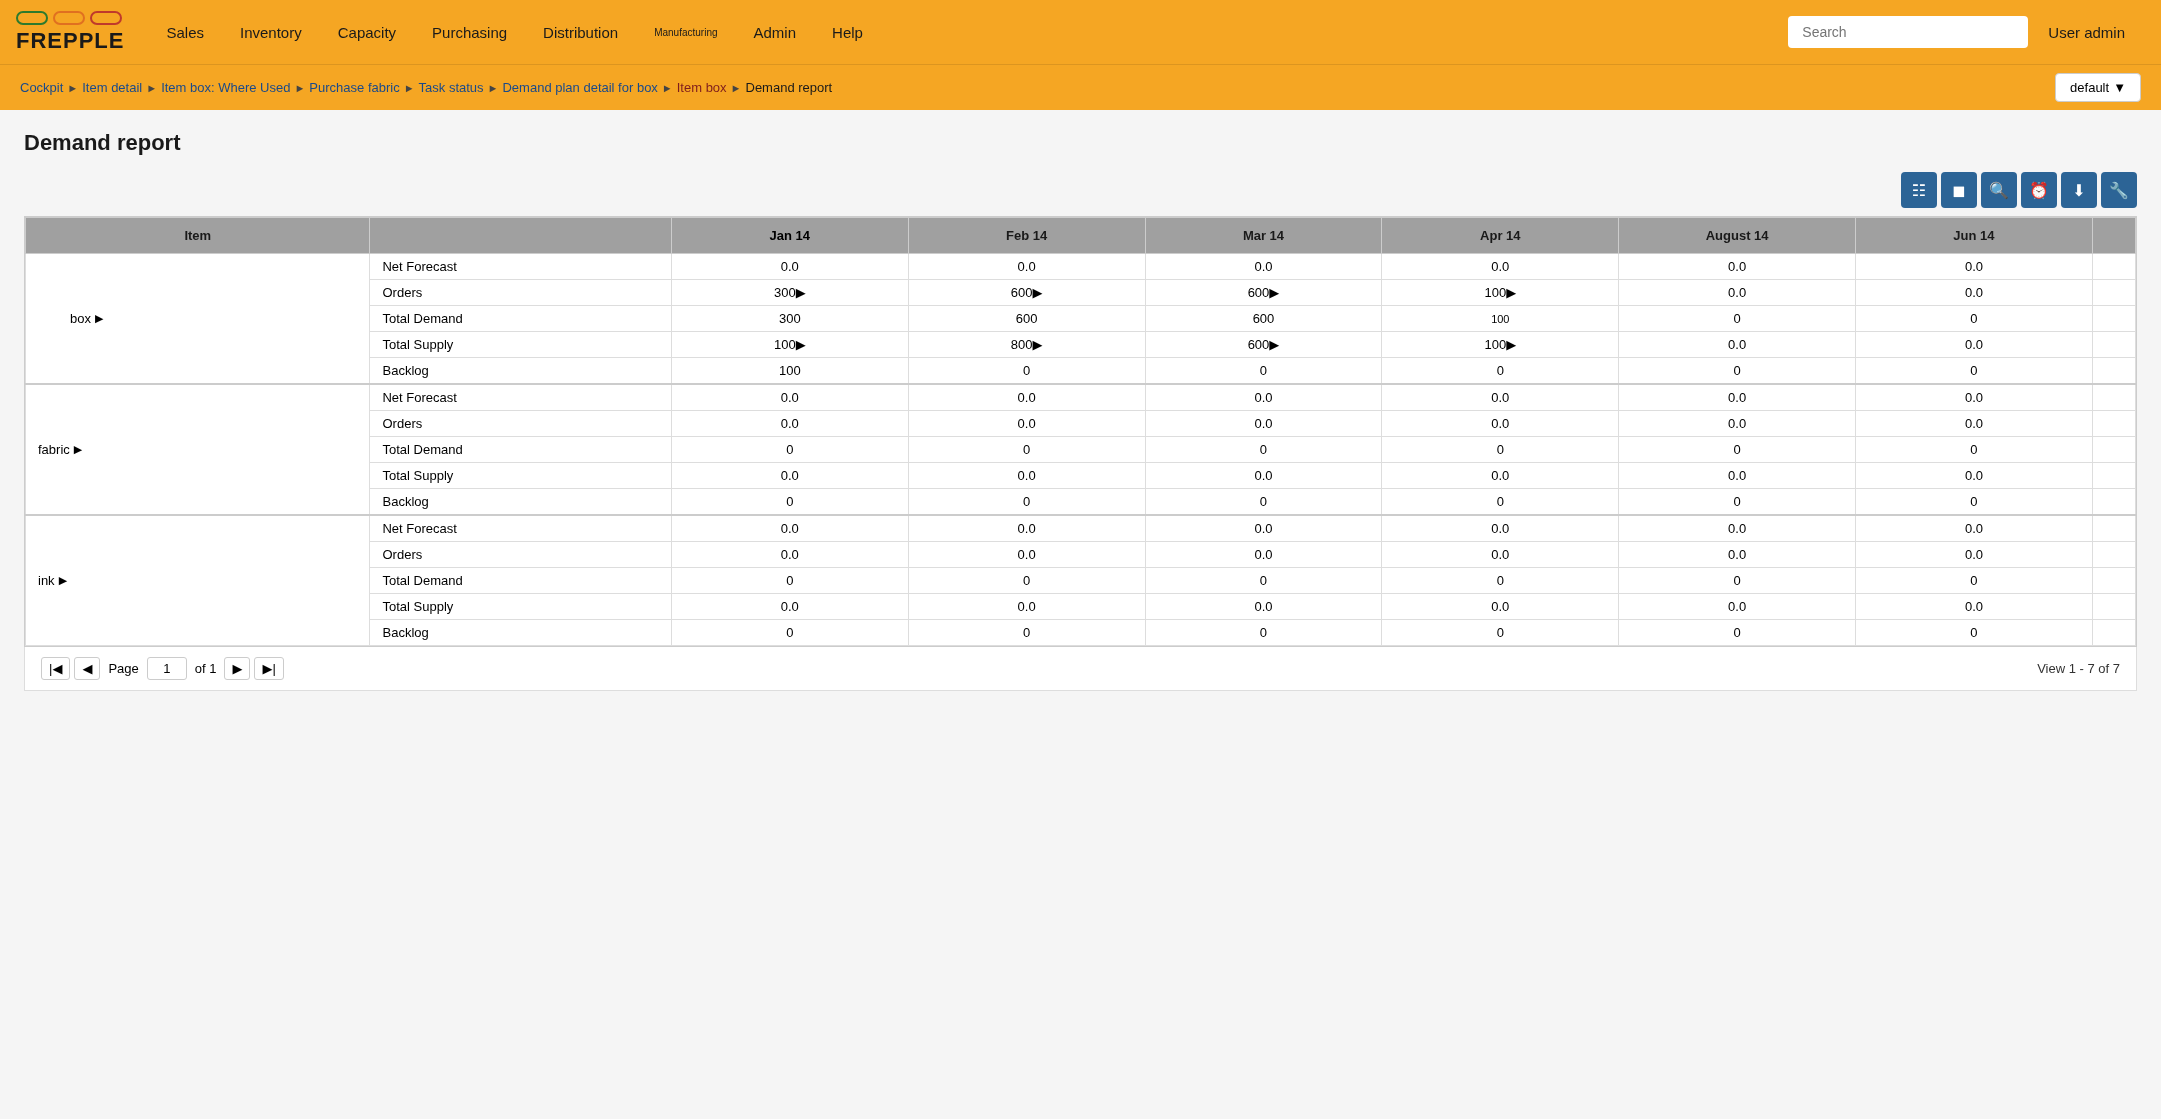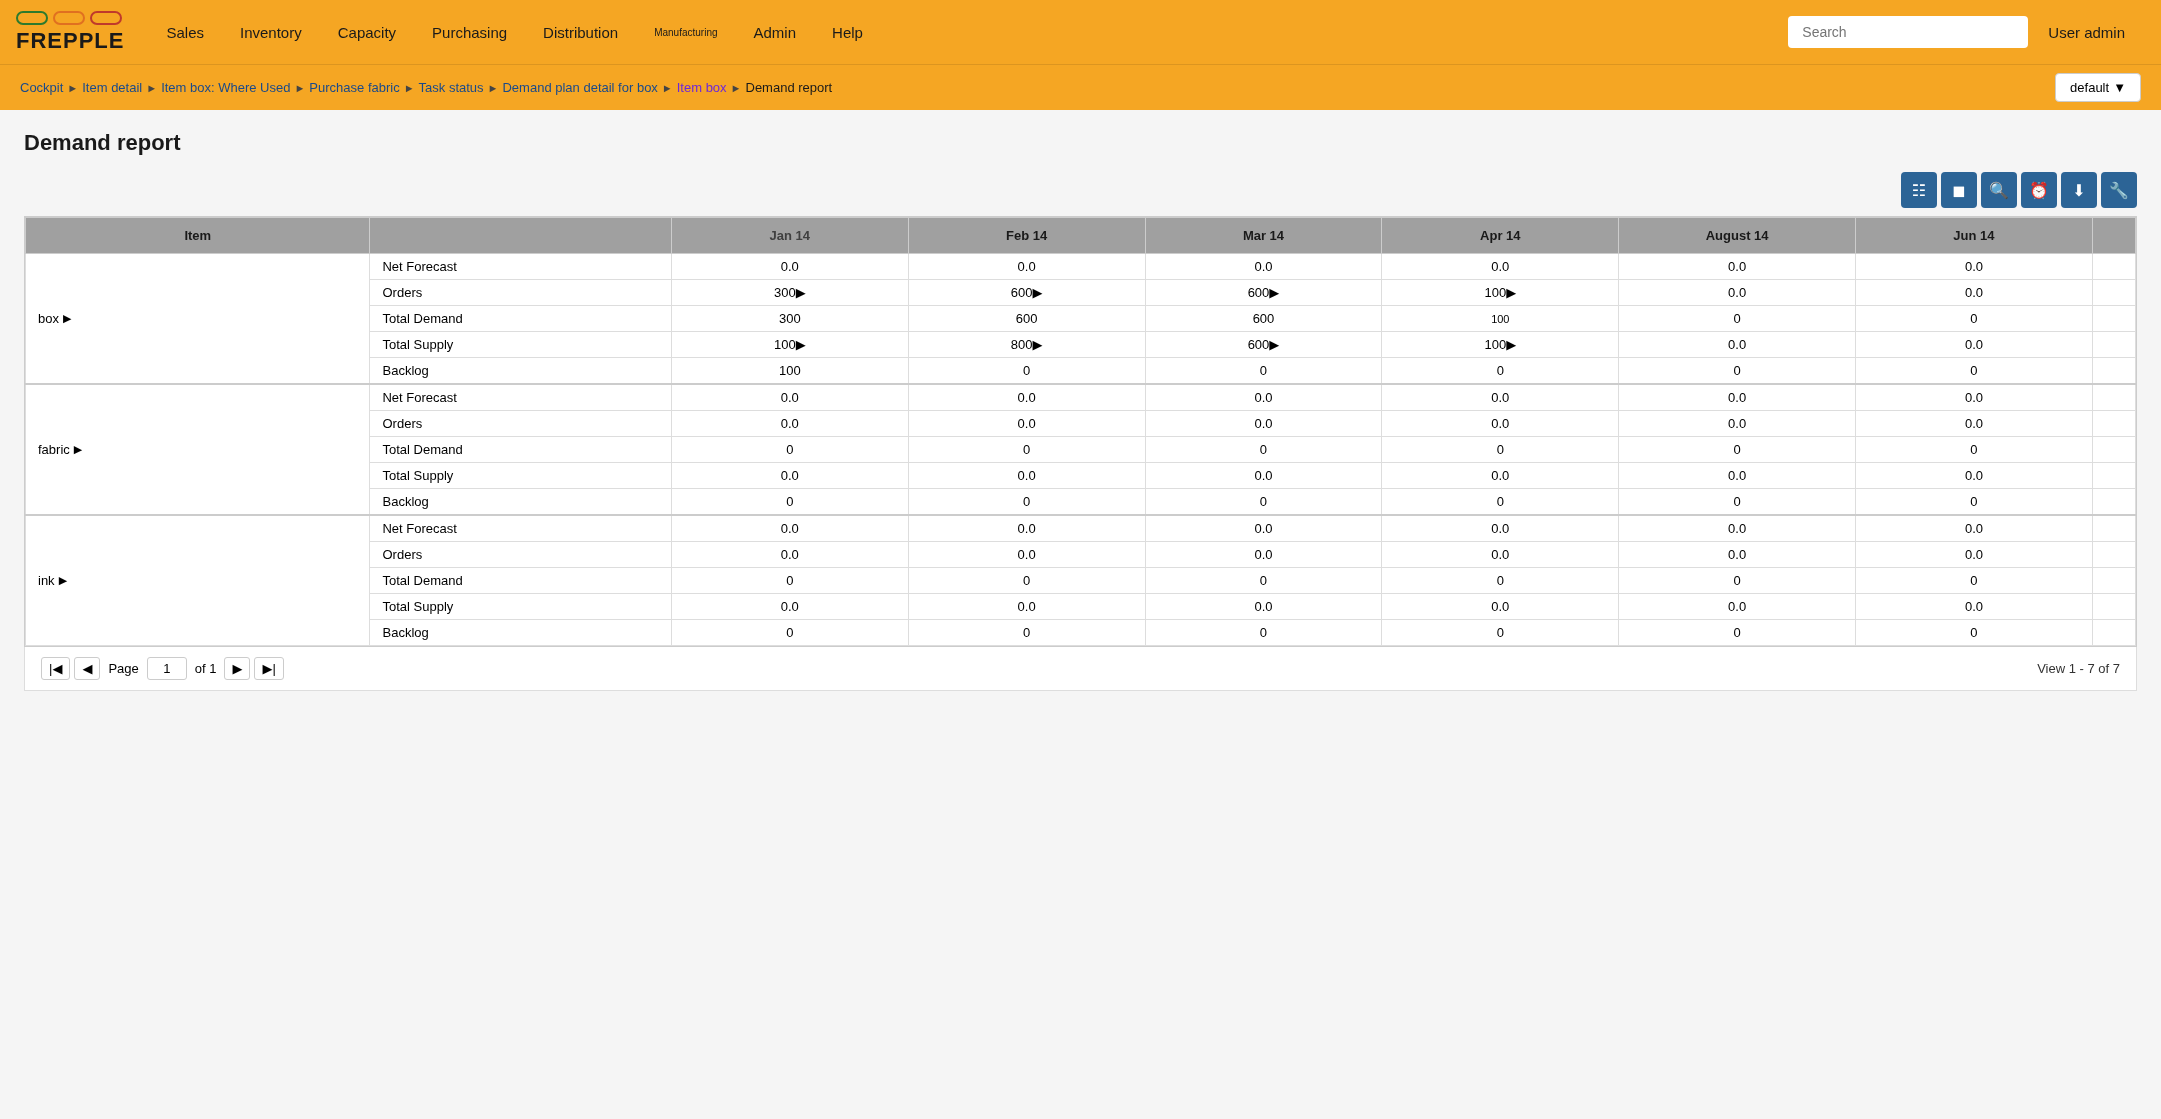--- a/index.html
+++ b/index.html
@@ -40,21 +40,21 @@
     <span style="color:#1a4a8a;cursor:pointer;">Item detail</span>
     <span style="color:#444;font-size:11px;">►</span>
     <span style="color:#1a4a8a;cursor:pointer;">Item box: Where Used</span>
     <span style="color:#444;font-size:11px;">►</span>
     <span style="color:#1a4a8a;cursor:pointer;">Purchase fabric</span>
     <span style="color:#444;font-size:11px;">►</span>
     <span style="color:#1a4a8a;cursor:pointer;">Task status</span>
     <span style="color:#444;font-size:11px;">►</span>
     <span style="color:#1a4a8a;cursor:pointer;">Demand plan detail for box</span>
     <span style="color:#444;font-size:11px;">►</span>
-    <span style="color:#6d28d9;cursor:pointer;">Item box</span>
+    <span style="color:#7f1d1d;cursor:pointer;">Item box</span>
     <span style="color:#444;font-size:11px;">►</span>
     <span style="color:#1a1a1a;">Demand report</span>
   </div>
   <button style="background:white;border:1px solid #ccc;border-radius:4px;padding:6px 14px;font-size:13px;cursor:pointer;display:flex;align-items:center;gap:4px;">
     <span>default</span>
     <span>▼</span>
   </button>
 </div>
 
 <div style="padding:20px 24px;background:#f5f5f5;min-height:calc(100vh - 110px);">
@@ -80,33 +80,33 @@
       <span>🔧</span>
     </button>
   </div>
 
   <div style="overflow-y:auto;max-height:520px;border:1px solid #ccc;position:relative;">
     <table style="width:100%;border-collapse:collapse;background:white;">
       <thead>
         <tr>
           <th style="background:#a0a0a0;color:#1a1a1a;font-weight:bold;padding:10px 12px;border:1px solid #ccc;text-align:center;font-size:13px;width:160px;">Item</th>
           <th style="background:#a0a0a0;color:#1a1a1a;font-weight:bold;padding:10px 12px;border:1px solid #ccc;text-align:center;font-size:13px;width:140px;"></th>
-          <th style="background:#a0a0a0;color:#404040;font-weight:bold;padding:10px 12px;border:1px solid #ccc;text-align:center;font-size:13px;width:110px;">Jan 14</th>
+          <th style="background:#a0a0a0;color:#000000;font-weight:bold;padding:10px 12px;border:1px solid #ccc;text-align:center;font-size:13px;width:110px;">Jan 14</th>
           <th style="background:#a0a0a0;color:#1a1a1a;font-weight:bold;padding:10px 12px;border:1px solid #ccc;text-align:center;font-size:13px;width:110px;">Feb 14</th>
           <th style="background:#a0a0a0;color:#1a1a1a;font-weight:bold;padding:10px 12px;border:1px solid #ccc;text-align:center;font-size:13px;width:110px;">Mar 14</th>
           <th style="background:#a0a0a0;color:#1a1a1a;font-weight:bold;padding:10px 12px;border:1px solid #ccc;text-align:center;font-size:13px;width:110px;">Apr 14</th>
           <th style="background:#a0a0a0;color:#1a1a1a;font-weight:bold;padding:10px 12px;border:1px solid #ccc;text-align:center;font-size:13px;width:110px;">August 14</th>
           <th style="background:#a0a0a0;color:#1a1a1a;font-weight:bold;padding:10px 12px;border:1px solid #ccc;text-align:center;font-size:13px;width:110px;">Jun 14</th>
           <th style="background:#a0a0a0;border:1px solid #ccc;width:20px;"></th>
         </tr>
       </thead>
       <tbody id="table-body">
       <tr>
             <td rowspan="5" style="padding: 8px 12px; border: 1px solid rgb(221, 221, 221); font-size: 13px; vertical-align: middle; cursor: pointer;">
-              <span style="display:flex;align-items:center;gap:4px;">box <span style="font-size:11px;">▶</span></span>
+              <span style="display:flex;align-items:center;gap:4px;margin-left:32px;">box <span style="font-size:11px;">▶</span></span>
             </td>
             <td style="padding: 5px 12px; border: 1px solid rgb(221, 221, 221); font-size: 13px;">Net Forecast</td>
             <td style="padding: 5px 12px; border: 1px solid rgb(221, 221, 221); font-size: 13px; text-align: center;">0.0</td>
             <td style="padding: 5px 12px; border: 1px solid rgb(221, 221, 221); font-size: 13px; text-align: center;">0.0</td>
             <td style="padding: 5px 12px; border: 1px solid rgb(221, 221, 221); font-size: 13px; text-align: center;">0.0</td>
             <td style="padding: 5px 12px; border: 1px solid rgb(221, 221, 221); font-size: 13px; text-align: center;">0.0</td>
             <td style="padding: 5px 12px; border: 1px solid rgb(221, 221, 221); font-size: 13px; text-align: center;">0.0</td>
             <td style="padding: 5px 12px; border: 1px solid rgb(221, 221, 221); font-size: 13px; text-align: center;">0.0</td>
             <td style="border: 1px solid rgb(221, 221, 221);"></td>
           </tr>

